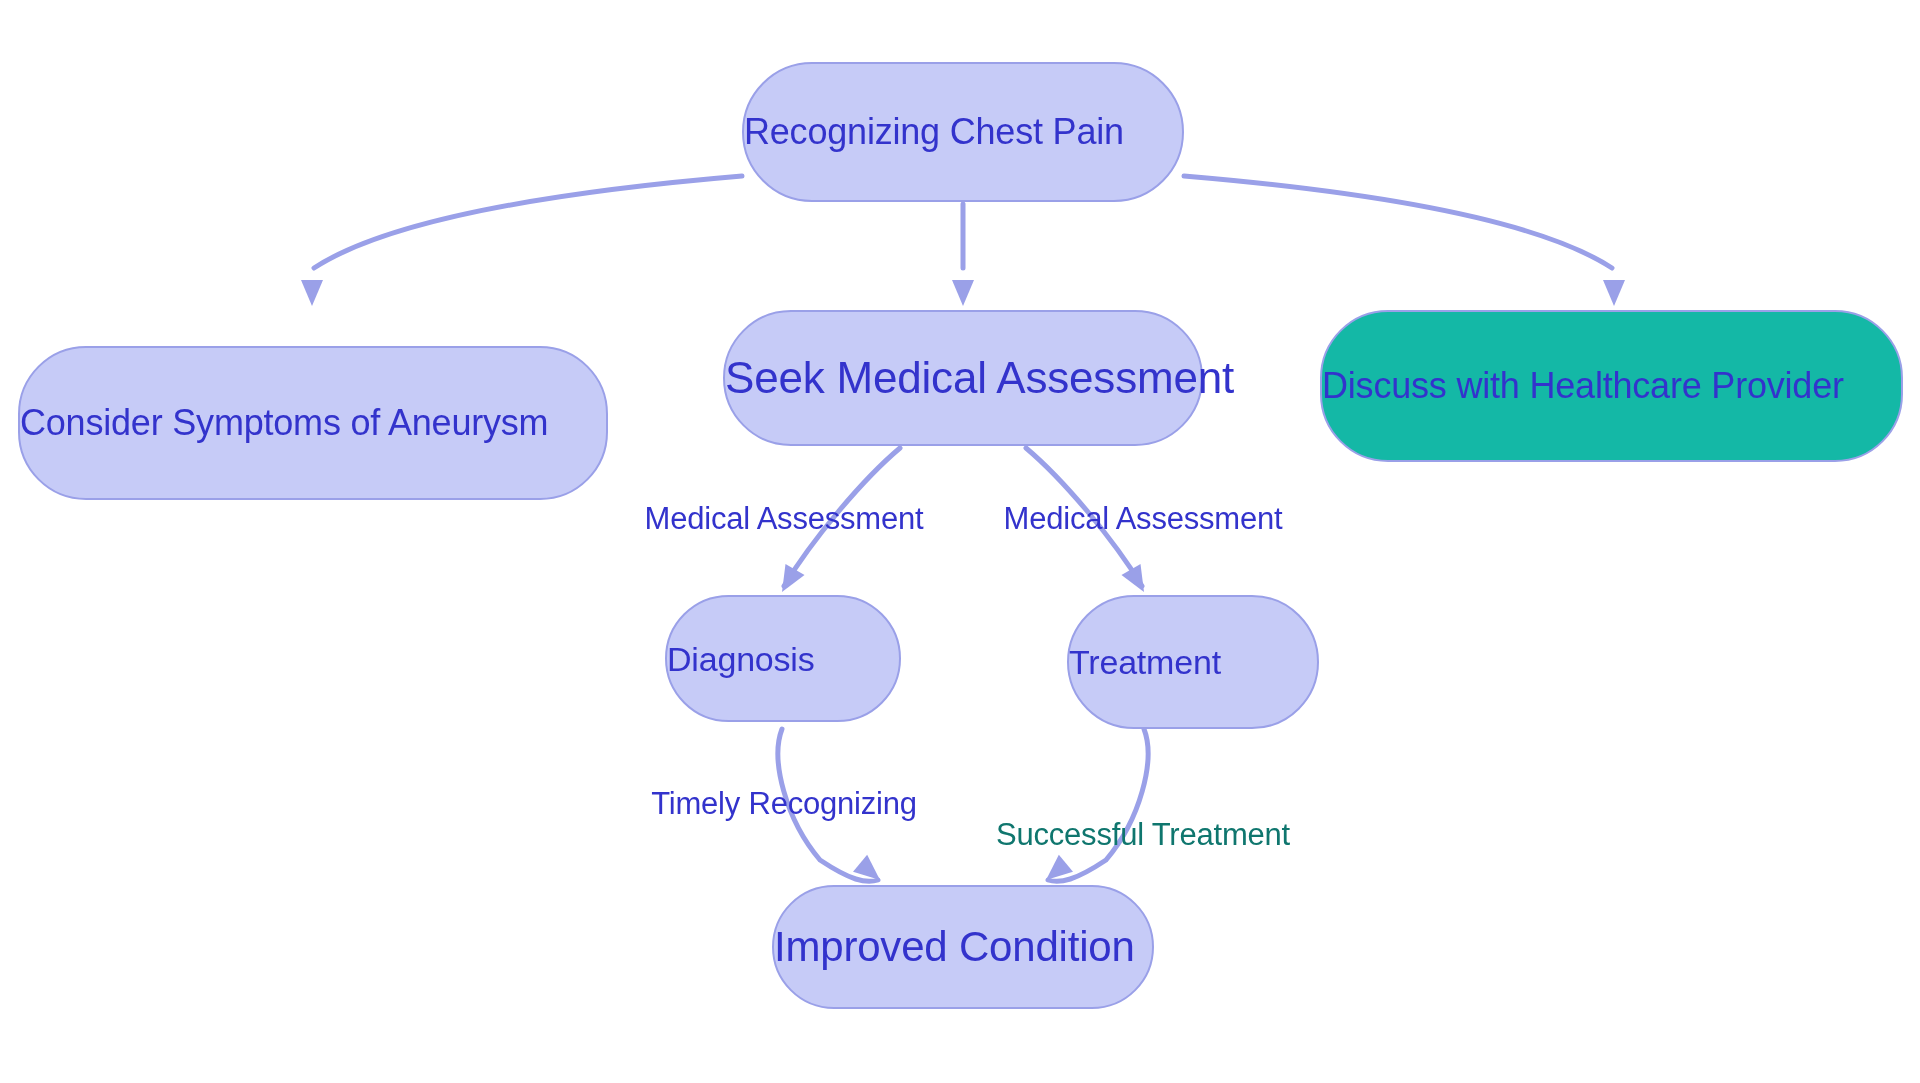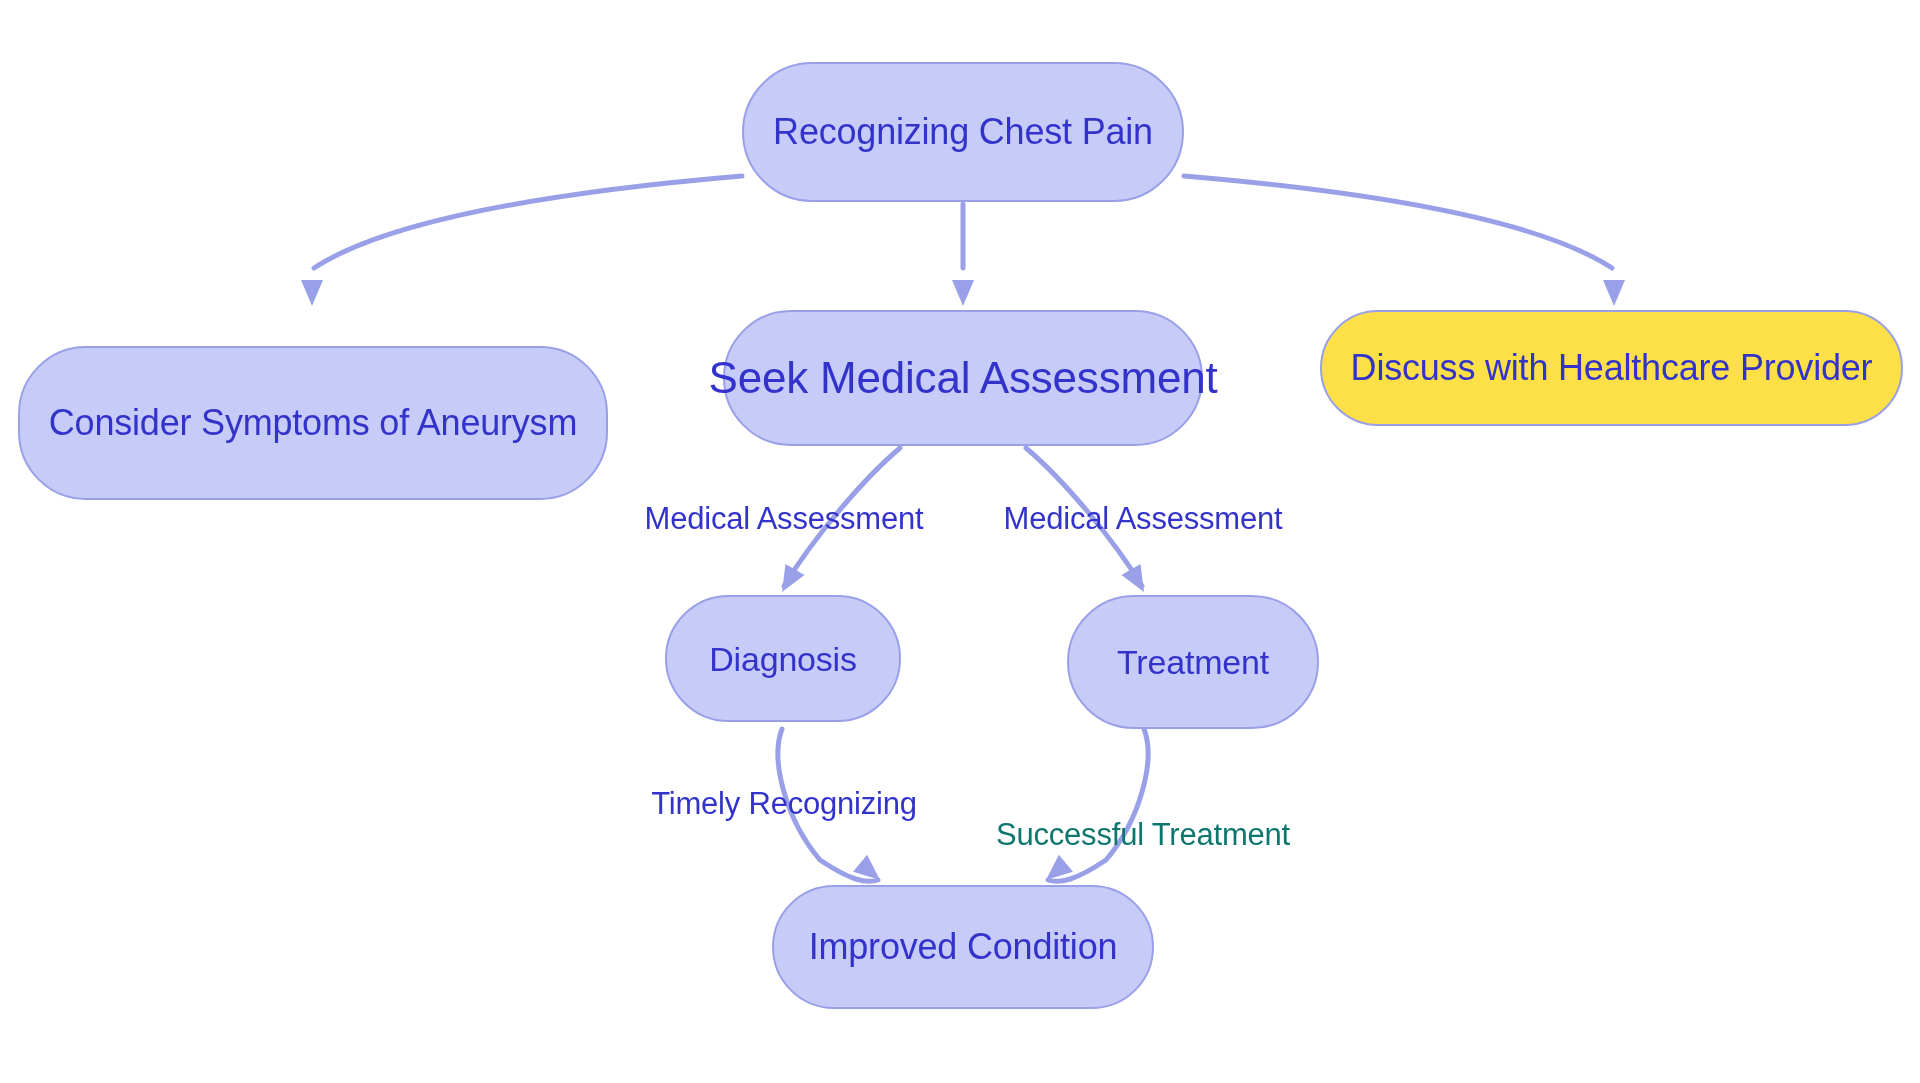--- a/index.html
+++ b/index.html
@@ -25,21 +25,21 @@
     left: 0;
     top: 0;
     width: 1920px;
     height: 1083px;
   }
   .node {
     position: absolute;
     box-sizing: border-box;
     display: flex;
     align-items: center;
-    justify-content: center;
+    justify-content: flex-start;
     background: #c6cbf7;
     border: 2px solid #9aa0e8;
     color: #3333cc;
     font-family: "Liberation Sans", sans-serif;
     font-weight: 400;
     letter-spacing: -0.2px;
     white-space: nowrap;
     z-index: 3;
   }
   .node-label {
@@ -88,30 +88,30 @@
   <div id="node-layer">
       <div class="node" style="left: 742px; top: 62px; width: 442px; height: 140px; border-radius: 70px; background: rgb(198, 203, 247); border-color: rgb(154, 160, 232); font-size: 36px;">
         <span class="node-label" style="color: rgb(51, 51, 204);">Recognizing Chest Pain</span>
       </div>
       <div class="node" style="left: 18px; top: 310px; width: 590px; height: 154px; border-radius: 68px; background: rgb(198, 203, 247); border-color: rgb(154, 160, 232); font-size: 36px; margin-top: 36px;">
         <span class="node-label" style="color: rgb(51, 51, 204);">Consider Symptoms of Aneurysm</span>
       </div>
       <div class="node" style="left: 723px; top: 310px; width: 480px; height: 136px; border-radius: 68px; background: rgb(198, 203, 247); border-color: rgb(154, 160, 232); font-size: 44px;">
         <span class="node-label" style="color: rgb(51, 51, 204);">Seek Medical Assessment</span>
       </div>
-      <div class="node" style="left: 1320px; top: 310px; width: 583px; height: 116px; border-radius: 68px; background: #fde047; border-color: rgb(154, 160, 232); font-size: 36px;">
+      <div class="node" style="left: 1320px; top: 310px; width: 583px; height: 152px; border-radius: 68px; background: #14b8a6; border-color: rgb(154, 160, 232); font-size: 36px;">
         <span class="node-label" style="color: rgb(51, 51, 204);">Discuss with Healthcare Provider</span>
       </div>
       <div class="node" style="left: 665px; top: 595px; width: 236px; height: 127px; border-radius: 67px; background: rgb(198, 203, 247); border-color: rgb(154, 160, 232); font-size: 34px;">
         <span class="node-label" style="color: rgb(51, 51, 204);">Diagnosis</span>
       </div>
       <div class="node" style="left: 1067px; top: 595px; width: 252px; height: 134px; border-radius: 67px; background: rgb(198, 203, 247); border-color: rgb(154, 160, 232); font-size: 34px;">
         <span class="node-label" style="color: rgb(51, 51, 204);">Treatment</span>
       </div>
-      <div class="node" style="left: 772px; top: 885px; width: 382px; height: 124px; border-radius: 62px; background: rgb(198, 203, 247); border-color: rgb(154, 160, 232); font-size: 36px;">
+      <div class="node" style="left: 772px; top: 885px; width: 382px; height: 124px; border-radius: 62px; background: rgb(198, 203, 247); border-color: rgb(154, 160, 232); font-size: 42px;">
         <span class="node-label" style="color: rgb(51, 51, 204);">Improved Condition</span>
       </div>
     </div>
   <div id="edge-label-layer">
       <div class="edge-label" style="left: 784px; top: 518px; color: rgb(51, 51, 204);">Medical Assessment</div>
       <div class="edge-label" style="left: 1143px; top: 518px; color: rgb(51, 51, 204);">Medical Assessment</div>
       <div class="edge-label" style="left: 784px; top: 803px; color: rgb(51, 51, 204);">Timely Recognizing</div>
       <div class="edge-label" style="left: 1143px; top: 834px; color: #0f766e;">Successful Treatment</div>
     </div>
 

